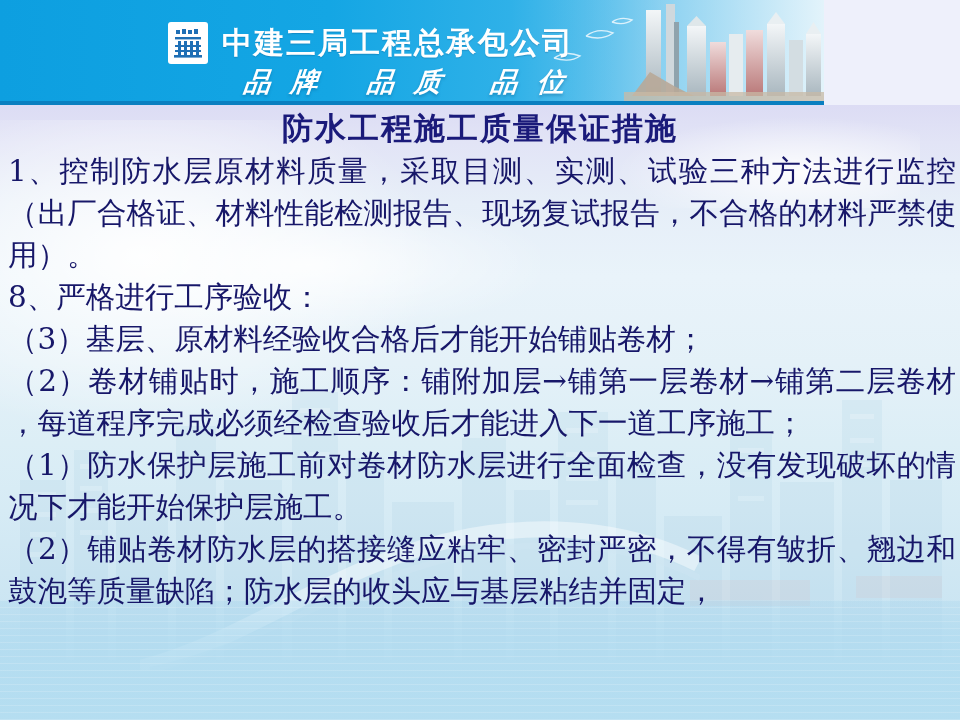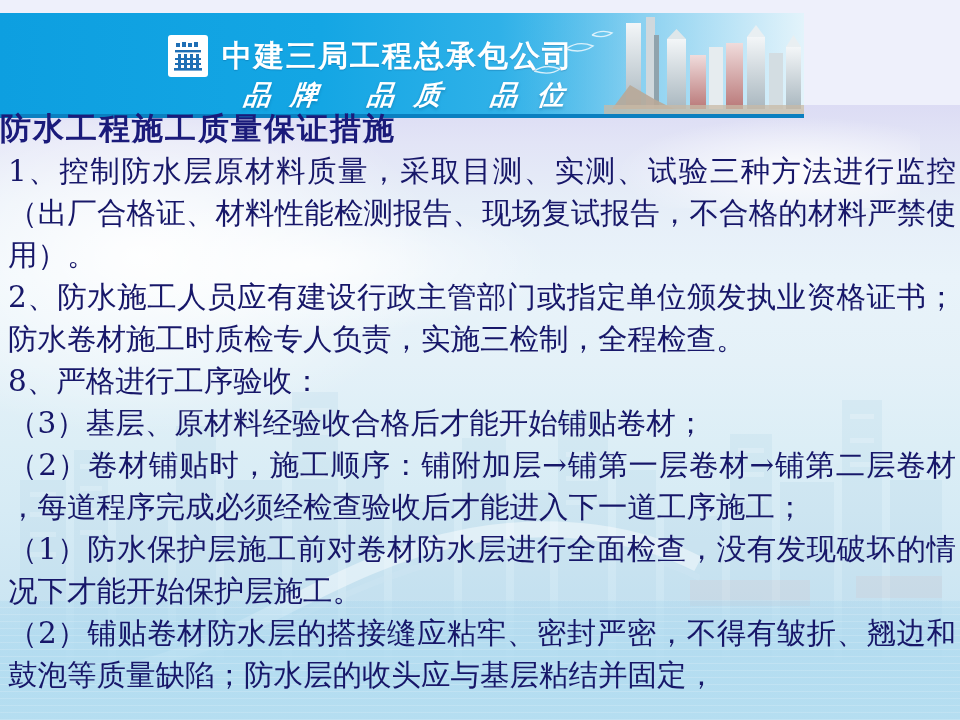--- a/index.html
+++ b/index.html
@@ -62,23 +62,24 @@
     pointer-events:none;
   }
   
   .bg-arc{
     position:absolute;left:140px;top:520px;width:560px;height:150px;opacity:.5;
     pointer-events:none;
   }
 
   
   .banner{
-    position:absolute;left:0;top:13px;width:804px;height:105px;
+    position:absolute;left:0;top:0;width:804px;height:105px;
     background:linear-gradient(to right,#0d9fe0 0%,#14a6e4 40%,#2fb1e8 62%,#6ec7ee 78%,#a8ddf4 92%,#cfeaf8 100%);
     overflow:hidden;
+    padding-left:20px;
   }
   .banner-bottom-rule{
     position:absolute;left:0;bottom:0;width:960px;height:4px;
     background:#0a7fc0;
   }
   .banner-skyline{
     position:absolute;right:0;top:0;width:300px;height:105px;
   }
   .banner-skyline svg{display:block;width:100%;height:100%;}
   .banner-inner{
@@ -115,21 +116,21 @@
     transform:skewX(-6deg);
   }
 
   
   .content{
     position:absolute;left:0;top:105px;width:960px;height:615px;
   }
   .slide-title{
     margin:0;
     padding:4px 0 0 0;
-    text-align:left;
+    text-align:center;
     color:#1a1a7a;
     font-size:31px;
     font-weight:700;
     letter-spacing:2px;
     font-family:"DejaVu Sans","Liberation Sans",sans-serif;
     line-height:1.25;
   }
   .body-block{
     margin:0;
     padding:2px 4px 0 8px;
@@ -302,21 +303,20 @@
     </div>
 
     <div class="banner-bottom-rule"></div>
   </div>
 
   <div class="content">
     <h1 class="slide-title">防水工程施工质量保证措施</h1>
 
     <div class="body-block">
       <p class="para">1、控制防水层原材料质量，采取目测、实测、试验三种方法进行监控（出厂合格证、材料性能检测报告、现场复试报告，不合格的材料严禁使用）。</p>
-      <p class="para">2、防水施工人员应有建设行政主管部门或指定单位颁发执业资格证书；防水卷材施工时质检专人负责，实施三检制，全程检查。</p>
       <p class="para">8、严格进行工序验收：</p>
       <p class="para sub">（3）基层、原材料经验收合格后才能开始铺贴卷材；</p>
       <p class="para sub">（2）卷材铺贴时，施工顺序：铺附加层→铺第一层卷材→铺第二层卷材 ，每道程序完成必须经检查验收后才能进入下一道工序施工；</p>
       <p class="para sub">（1）防水保护层施工前对卷材防水层进行全面检查，没有发现破坏的情况下才能开始保护层施工。</p>
       <p class="para sub">（2）铺贴卷材防水层的搭接缝应粘牢、密封严密，不得有皱折、翘边和鼓泡等质量缺陷；防水层的收头应与基层粘结并固定，</p>
     </div>
   </div>
 
 
 </div>

